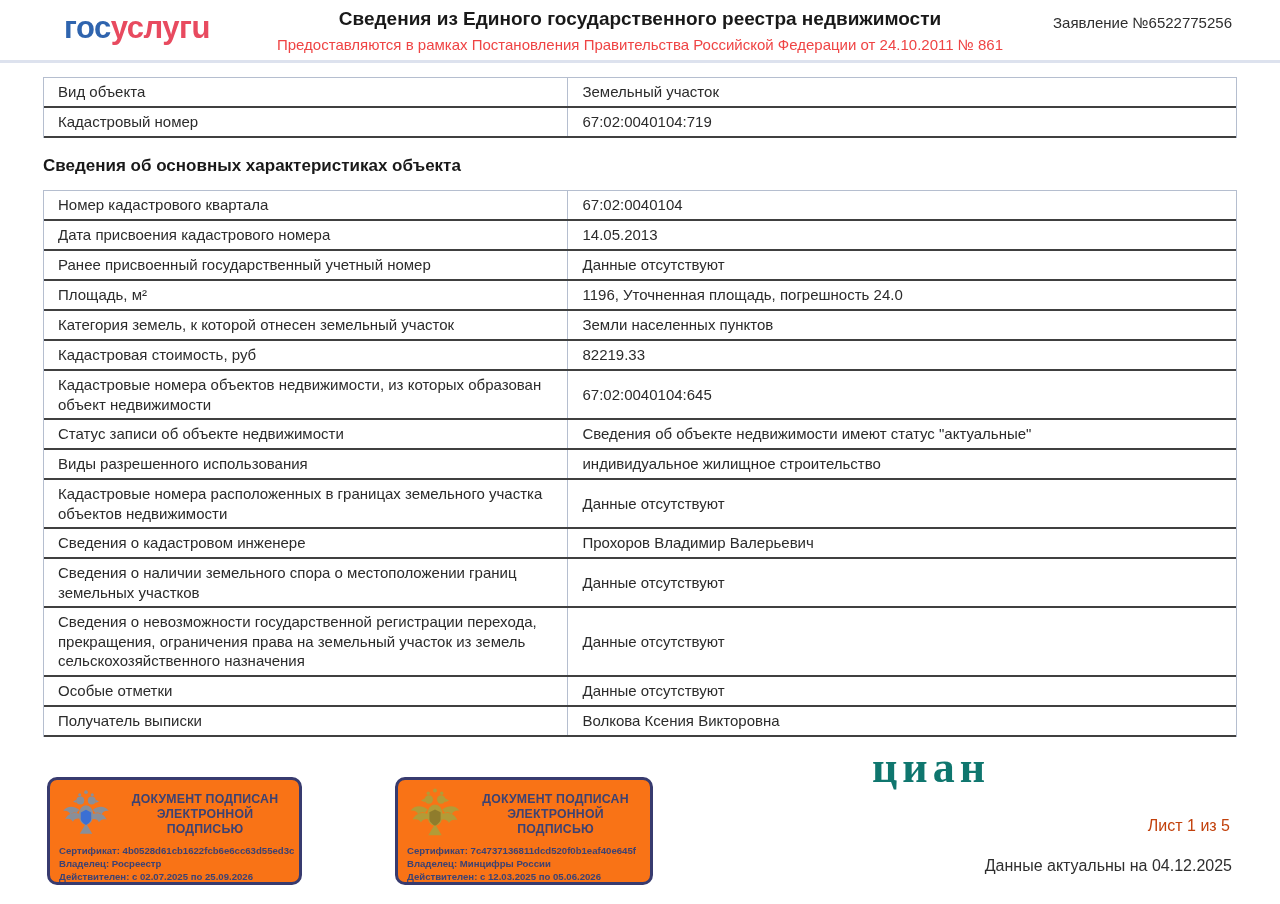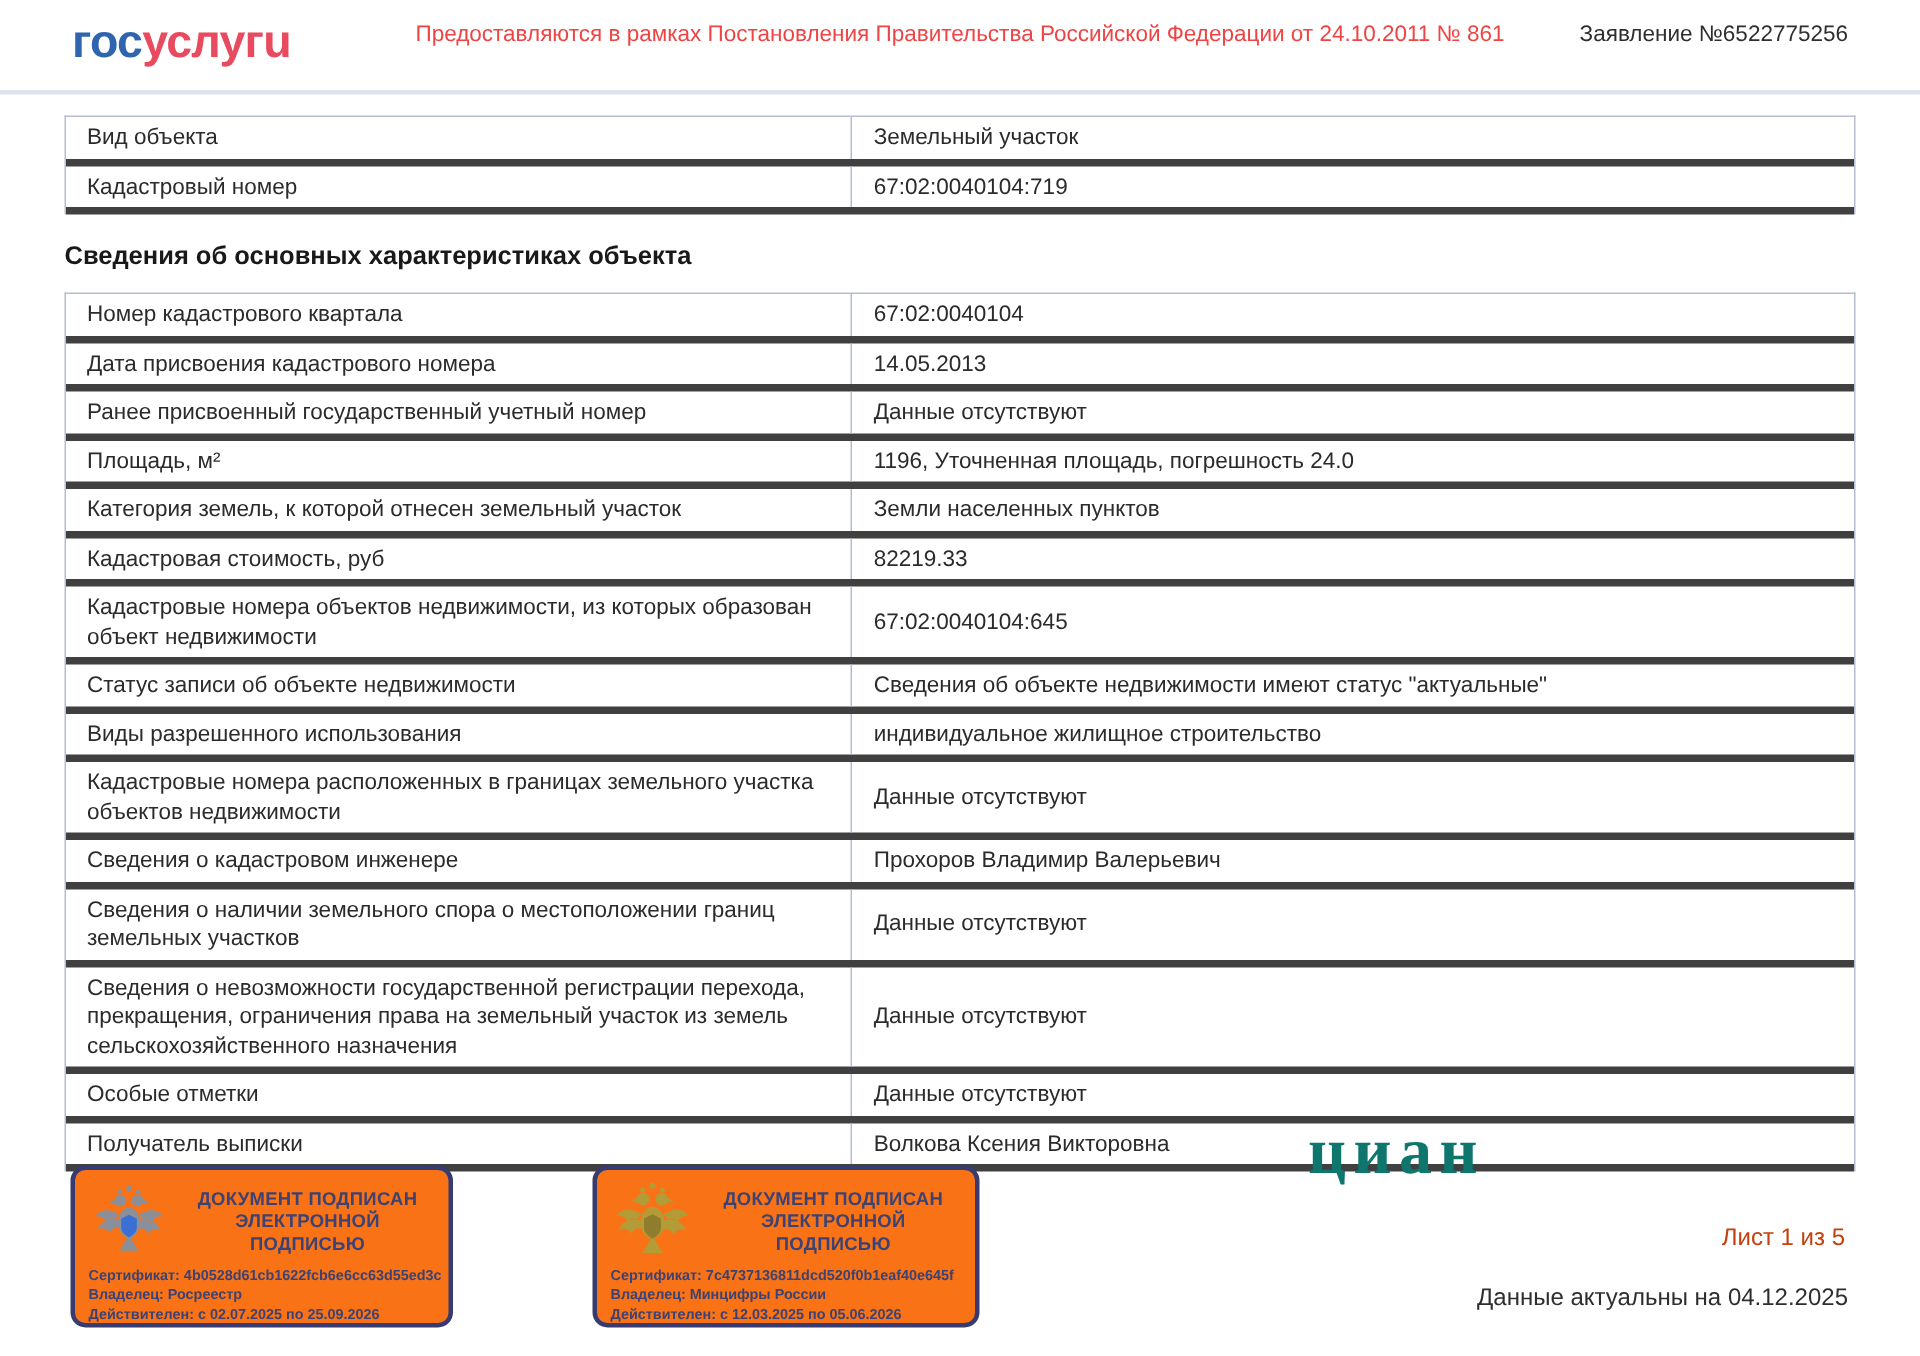--- a/index.html
+++ b/index.html
@@ -1,30 +1,30 @@
 <!DOCTYPE html>
 <html><head>
 <meta charset="utf-8">
 <style>
   html,body{margin:0;padding:0;background:#fff;}
   .page{position:relative;width:1280px;height:904px;background:#fff;overflow:hidden;
         font-family:"Liberation Sans","DejaVu Sans",sans-serif;color:#2b2b2b;}
   
   .header{position:relative;height:60px;border-bottom:3px solid #dde2ee;}
-  .logo{position:absolute;left:48px;top:10px;font-size:31px;font-weight:bold;letter-spacing:-0.5px;}
+  .logo{position:absolute;left:64px;top:10px;font-size:31px;font-weight:bold;letter-spacing:-0.5px;}
   .logo .lg-blue{color:#2f64ae;}
   .logo .lg-red{color:#e84a5f;}
   .header-center{position:absolute;left:265px;right:265px;top:8px;text-align:center;}
   .doc-title{font-size:19px;font-weight:bold;color:#191919;}
   .doc-subtitle{font-size:15px;margin-top:6px;color:#ef4444;}
   .application{position:absolute;right:48px;top:14px;font-size:15px;color:#2e2e2e;}
   
   .content{margin:0 43px;}
   .tbl{border:1px solid #b5becf;border-bottom:none;margin-top:14px;}
-  .tbl .row{display:flex;align-items:stretch;border-bottom:5px solid #404040;min-height:30px;box-sizing:border-box;justify-content:flex-end;}
+  .tbl .row{display:flex;align-items:stretch;border-bottom:2px solid #404040;min-height:30px;box-sizing:border-box;justify-content:flex-end;}
   .cl{width:44%;padding:4px 9px 4px 14px;border-right:1px solid #b5becf;display:flex;align-items:center;
       font-size:15px;line-height:1.3;box-sizing:border-box;}
   .cv{flex:1;padding:4px 9px 4px 14px;display:flex;align-items:center;font-size:15px;line-height:1.3;box-sizing:border-box;}
   .section-title{margin:18px 0 9px;font-size:17px;font-weight:bold;color:#191919;}
   
   .stamp{position:absolute;top:777px;width:255px;height:108px;border:3px solid #383b6f;border-radius:10px;
          box-sizing:border-box;padding:5px 8px 4px 9px;color:#3c4273;background:#f97316;}
   .stamp.s1{left:47px;}
   .stamp.s2{left:395px;width:258px;}
   .stamp-top{display:flex;align-items:center;gap:6px;height:58px;}
@@ -40,20 +40,21 @@
 </head>
 <body>
 
 <div class="page">
 
   <div class="header">
     <div class="logo">
       <span class="lg-blue">гос</span><span class="lg-red">услугu</span>
     </div>
     <div class="header-center">
+      <div class="doc-title">Сведения из Единого государственного реестра недвижимости</div>
       <div class="doc-subtitle">Предоставляются в рамках Постановления Правительства Российской Федерации от 24.10.2011 № 861</div>
     </div>
     <div class="application">Заявление №6522775256</div>
   </div>
 
   <div class="content">
 
     <div class="tbl">
       <div class="row">
         <div class="cl">Вид объекта</div>

